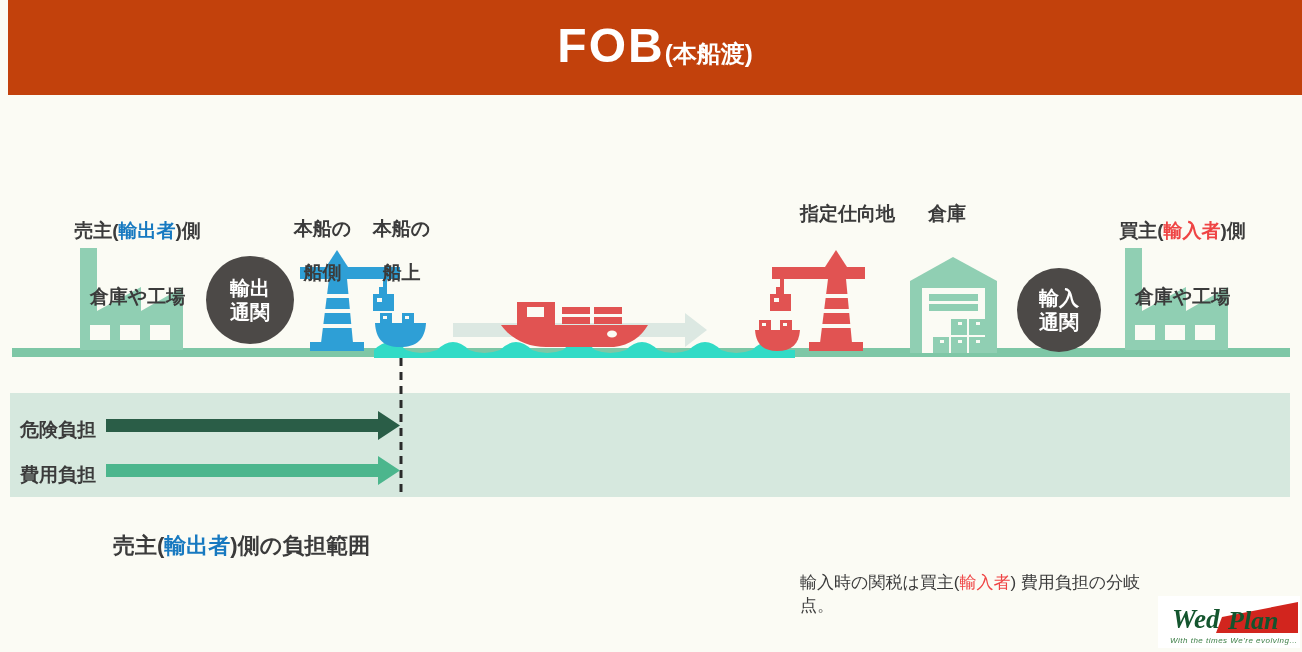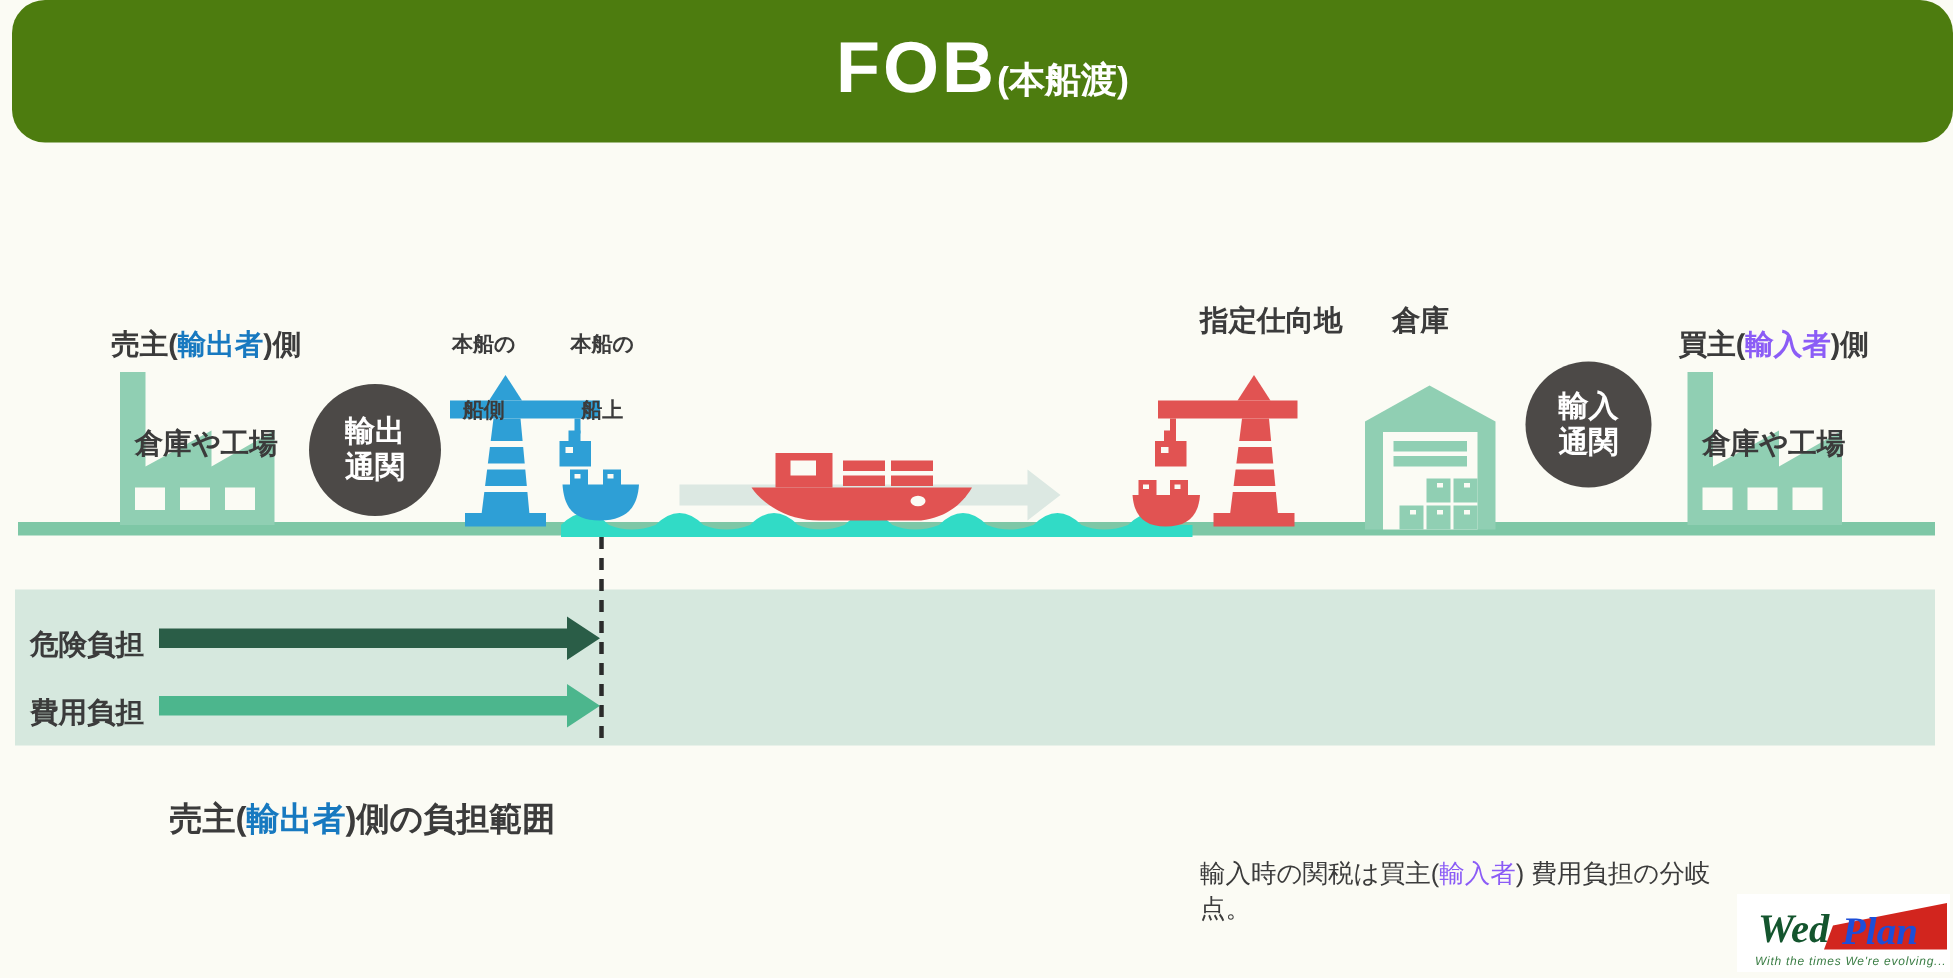--- a/index.html
+++ b/index.html
@@ -1,33 +1,33 @@
 <!DOCTYPE html>
 <html><head>
 <meta charset="utf-8">
 <style>
   html,body{margin:0;padding:0;}
   body{font-family:"Liberation Sans","DejaVu Sans",sans-serif;}
   #canvas{position:relative;width:1302px;height:652px;background:#FBFBF4;overflow:hidden;}
 
   
-  .header{position:absolute;left:8px;top:0;width:1294px;height:95px;background:#4d7c0f;
-          display:flex;align-items:baseline;justify-content:center;color:#fff;border-radius:22px;}
+  .header{position:absolute;left:8px;top:0;width:1294px;height:95px;background:#c2410c;
+          display:flex;align-items:baseline;justify-content:center;color:#fff;}
   .t-main{font-size:48px;font-weight:bold;letter-spacing:2px;}
   .t-sub{font-size:24px;font-weight:bold;margin-top:17px;}
   .t-rest{font-size:35px;font-weight:bold;margin-left:22px;letter-spacing:1px;}
   .header-inner{display:flex;align-items:baseline;transform:translateY(18px);}
 
   
   .lbl{position:absolute;color:#3B3B3B;font-weight:bold;text-align:center;white-space:pre-line;}
   .blue{color:#1779C0;}
-  .red{color:#8b5cf6;}
+  .red{color:#ef4444;}
 
   .two-line{line-height:33px;font-size:19px;}
-  .crane-lbl{line-height:22px;font-size:14px;width:85px;}
+  .crane-lbl{line-height:22px;font-size:19px;width:85px;}
 
   
   .customs{position:absolute;border-radius:50%;background:#4C4947;color:#fff;
            display:flex;flex-direction:column;align-items:center;justify-content:center;
            font-weight:bold;font-size:20px;line-height:24px;}
 
   
   .band{position:absolute;left:10px;top:393px;width:1280px;height:104px;background:#D6E8DE;}
   .burden-lbl{font-size:19px;width:90px;text-align:left;left:20px;}
 
@@ -35,21 +35,21 @@
   .note-lbl{left:800px;top:551px;font-size:17px;font-weight:normal;text-align:left;width:360px;}
 
   
   svg.diagram{position:absolute;left:0;top:0;}
 
   
   .logo{position:absolute;left:1158px;top:596px;width:142px;height:52px;background:#fff;}
   .logo-sun{position:absolute;left:14px;top:8px;font-family:"Liberation Serif","DejaVu Serif",serif;
             font-style:italic;font-weight:bold;font-size:27px;color:#14552E;z-index:2;}
   .logo-plan{position:absolute;left:70px;top:10px;font-family:"Liberation Serif","DejaVu Serif",serif;
-            font-style:italic;font-weight:bold;font-size:26px;color:#1d4ed8;z-index:2;}
+            font-style:italic;font-weight:bold;font-size:26px;color:#14532d;z-index:2;}
   .logo-flag{position:absolute;left:0;top:0;z-index:1;}
   .logo-tag{position:absolute;left:12px;top:40px;font-size:8px;font-style:italic;color:#3A7D44;
             white-space:nowrap;letter-spacing:0.5px;z-index:2;}
 </style>
 </head>
 <body>
 
 <div id="canvas">
 
   <div class="header">
@@ -186,21 +186,21 @@
   <div class="lbl two-line" style="left:1085px;top:181px;width:195px;">
     <span>買主(</span><span class="red">輸入者</span><span>)側</span><br>
     <span>倉庫や工場</span>
   </div>
 
   <div class="customs" style="left:206px;top:256px;width:88px;height:88px;">
     <span>輸出</span>
     <span>通関</span>
   </div>
 
-  <div class="customs" style="left:1017px;top:241px;width:84px;height:84px;justify-content:center;">
+  <div class="customs" style="left:1017px;top:268px;width:84px;height:84px;justify-content:center;">
     <span>輸入</span>
     <span>通関</span>
   </div>
 
   <div class="lbl burden-lbl" style="top:417px;">危険負担</div>
   <div class="lbl burden-lbl" style="top:462px;">費用負担</div>
 
   <div class="lbl range-lbl">
     <span>売主(</span><span class="blue">輸出者</span><span>)側の負担範囲</span>
   </div>

